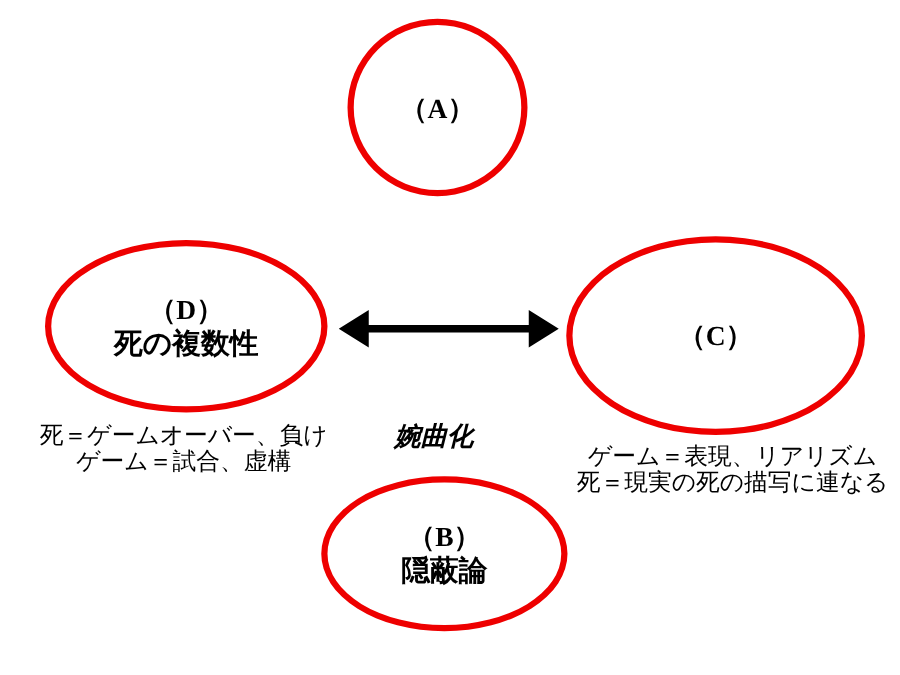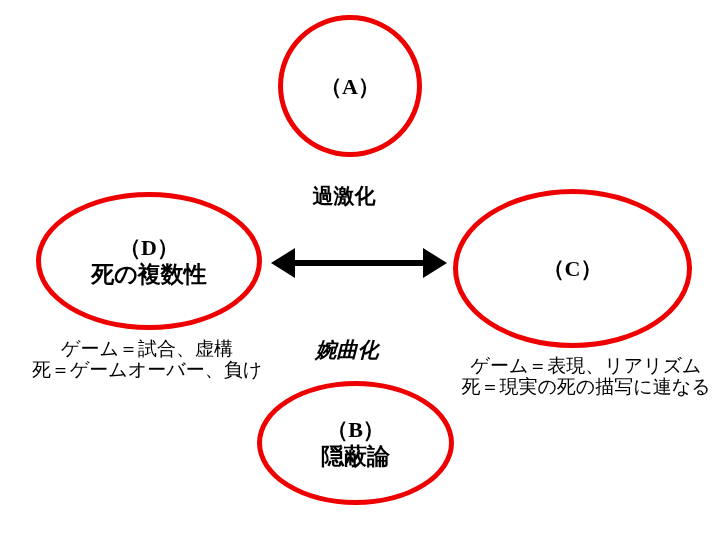--- a/index.html
+++ b/index.html
@@ -75,40 +75,39 @@
 </style>
 </head>
 <body>
 
 <div class="stage">
 
   <div class="node node-a">
     <span class="id-line">（A）</span>
   </div>
 
-  <div class="process-label process-top">過激化</div>
 
   <div class="node node-d">
     <span class="id-line">（D）</span>
     <span class="title-line">死の複数性</span>
   </div>
 
   <div class="node node-c">
     <span class="id-line">（C）</span>
   </div>
 
   <svg class="arrow-svg" viewBox="0 0 178 32" aria-hidden="true">
     <polygon points="0,16 24,1 24,13 152,13 152,1 176,16 152,31 152,19 24,19 24,31" fill="#000000"></polygon>
   </svg>
 
   <div class="process-label process-bottom">婉曲化</div>
 
   <div class="annotation annotation-left">
+    <div>死＝ゲームオーバー、負け</div>
     <div>ゲーム＝試合、虚構</div>
-    <div>死＝ゲームオーバー、負け</div>
   </div>
 
   <div class="annotation annotation-right">
     <div>ゲーム＝表現、リアリズム</div>
     <div>死＝現実の死の描写に連なる</div>
   </div>
 
   <div class="node node-b">
     <span class="id-line">（B）</span>
     <span class="title-line">隠蔽論</span>

